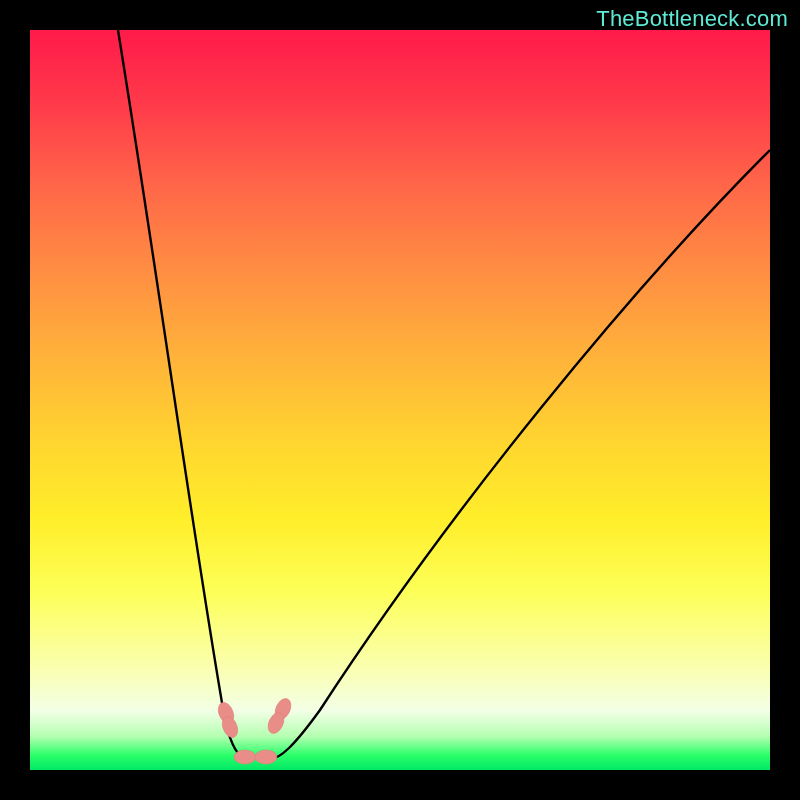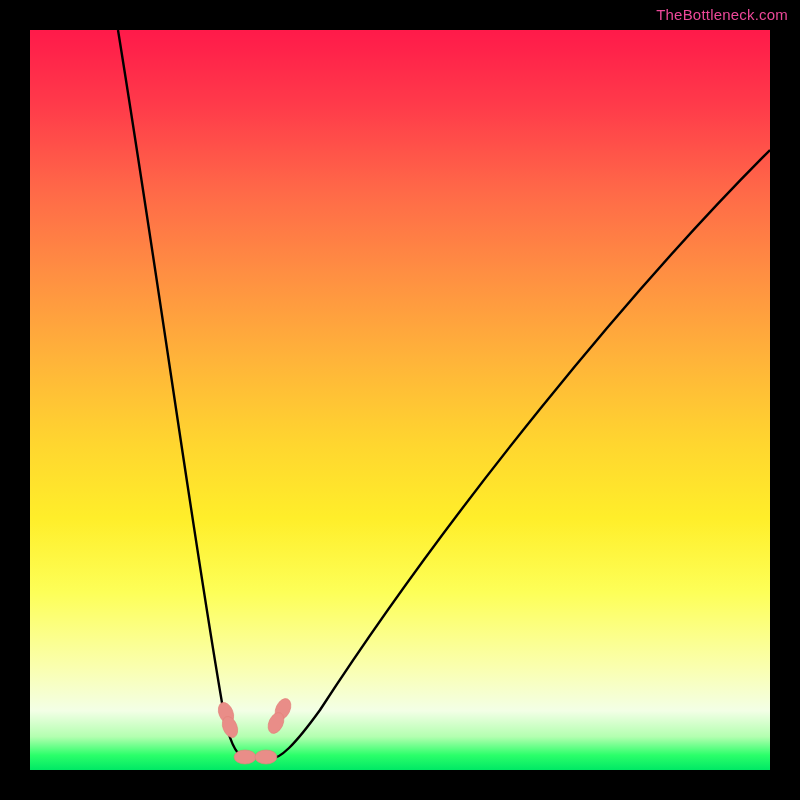--- a/index.html
+++ b/index.html
@@ -31,22 +31,22 @@
       #f3ffe6 92%,
       #b3ffb0 95.5%,
       #2bff6a 98%,
       #00e865 100%
     );
   }
   .watermark {
     position: absolute;
     top: 6px;
     right: 12px;
-    color: #ec4899;
-    font-size: 15px;
+    color: #5eead4;
+    font-size: 22px;
     font-weight: 500;
     letter-spacing: 0.2px;
     user-select: none;
   }
   svg.curves {
     position: absolute;
     left: 0;
     top: 0;
     width: 740px;
     height: 740px;

